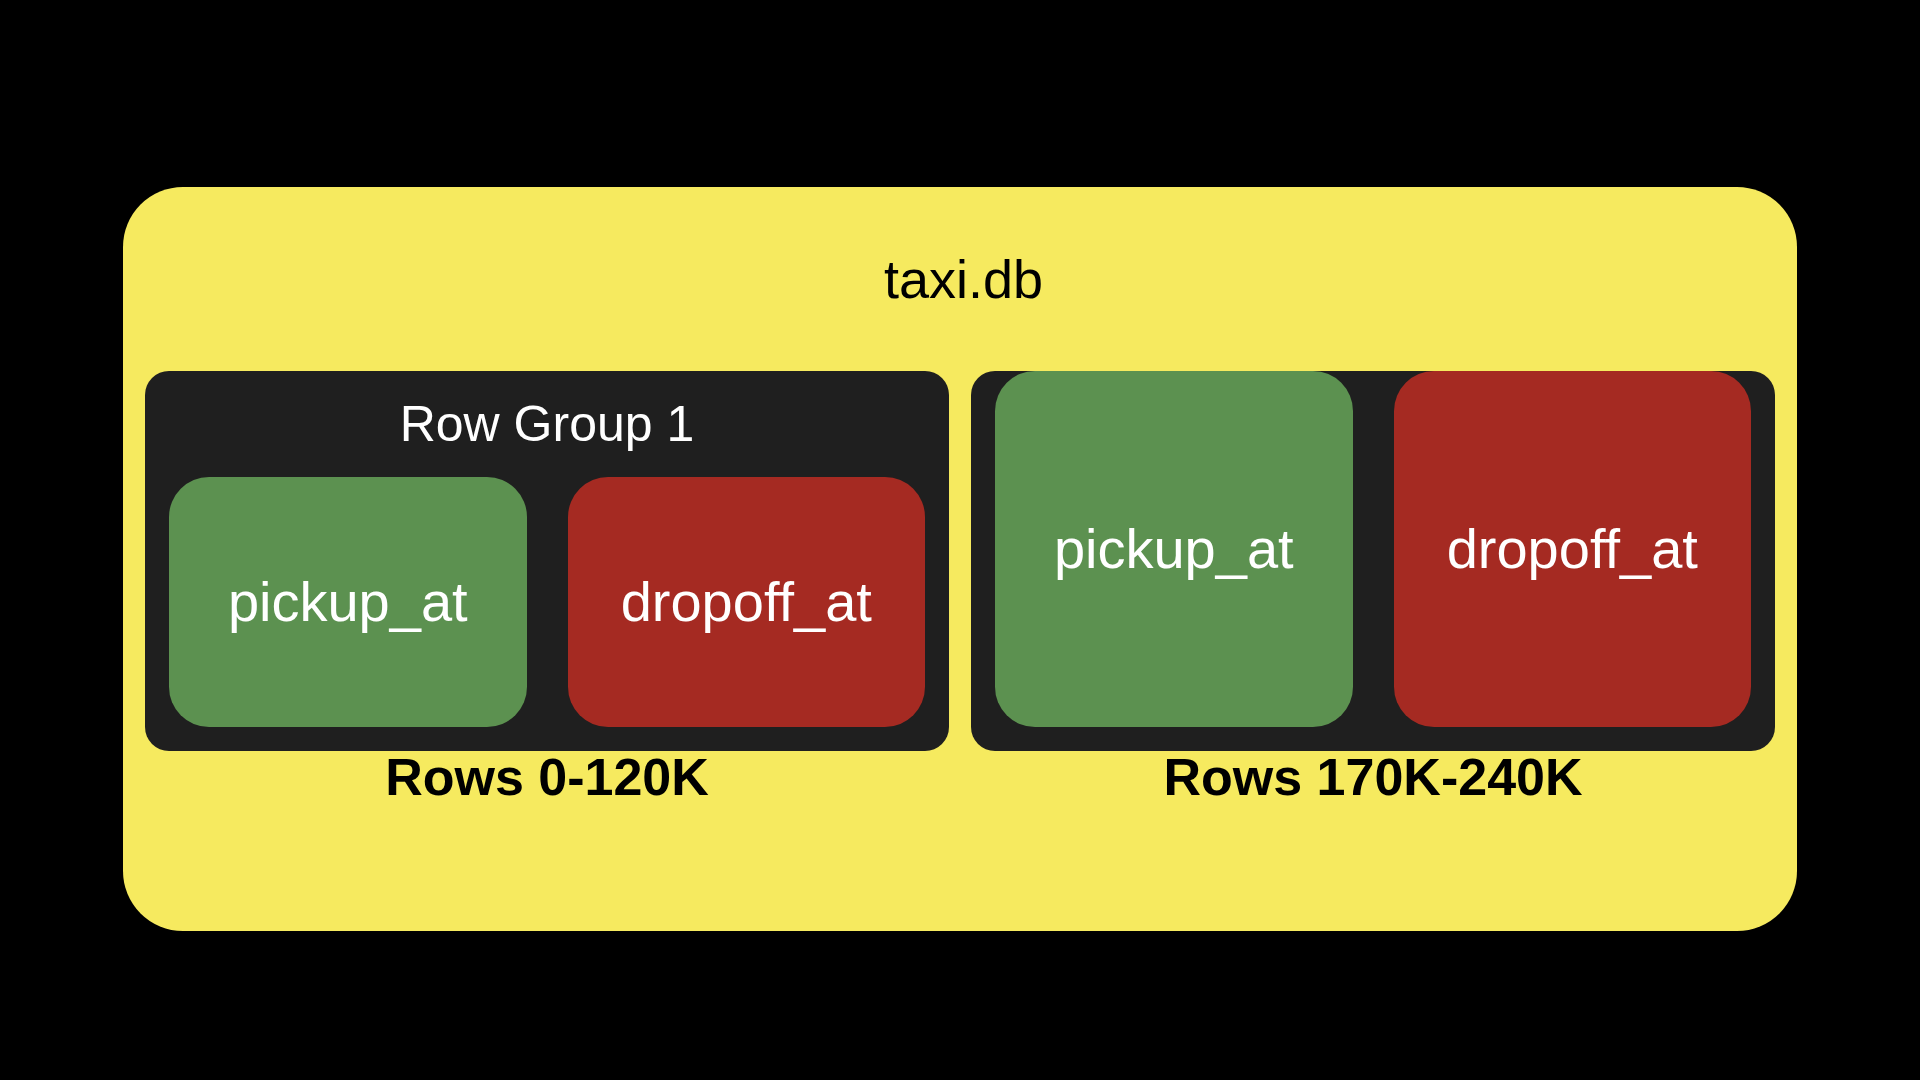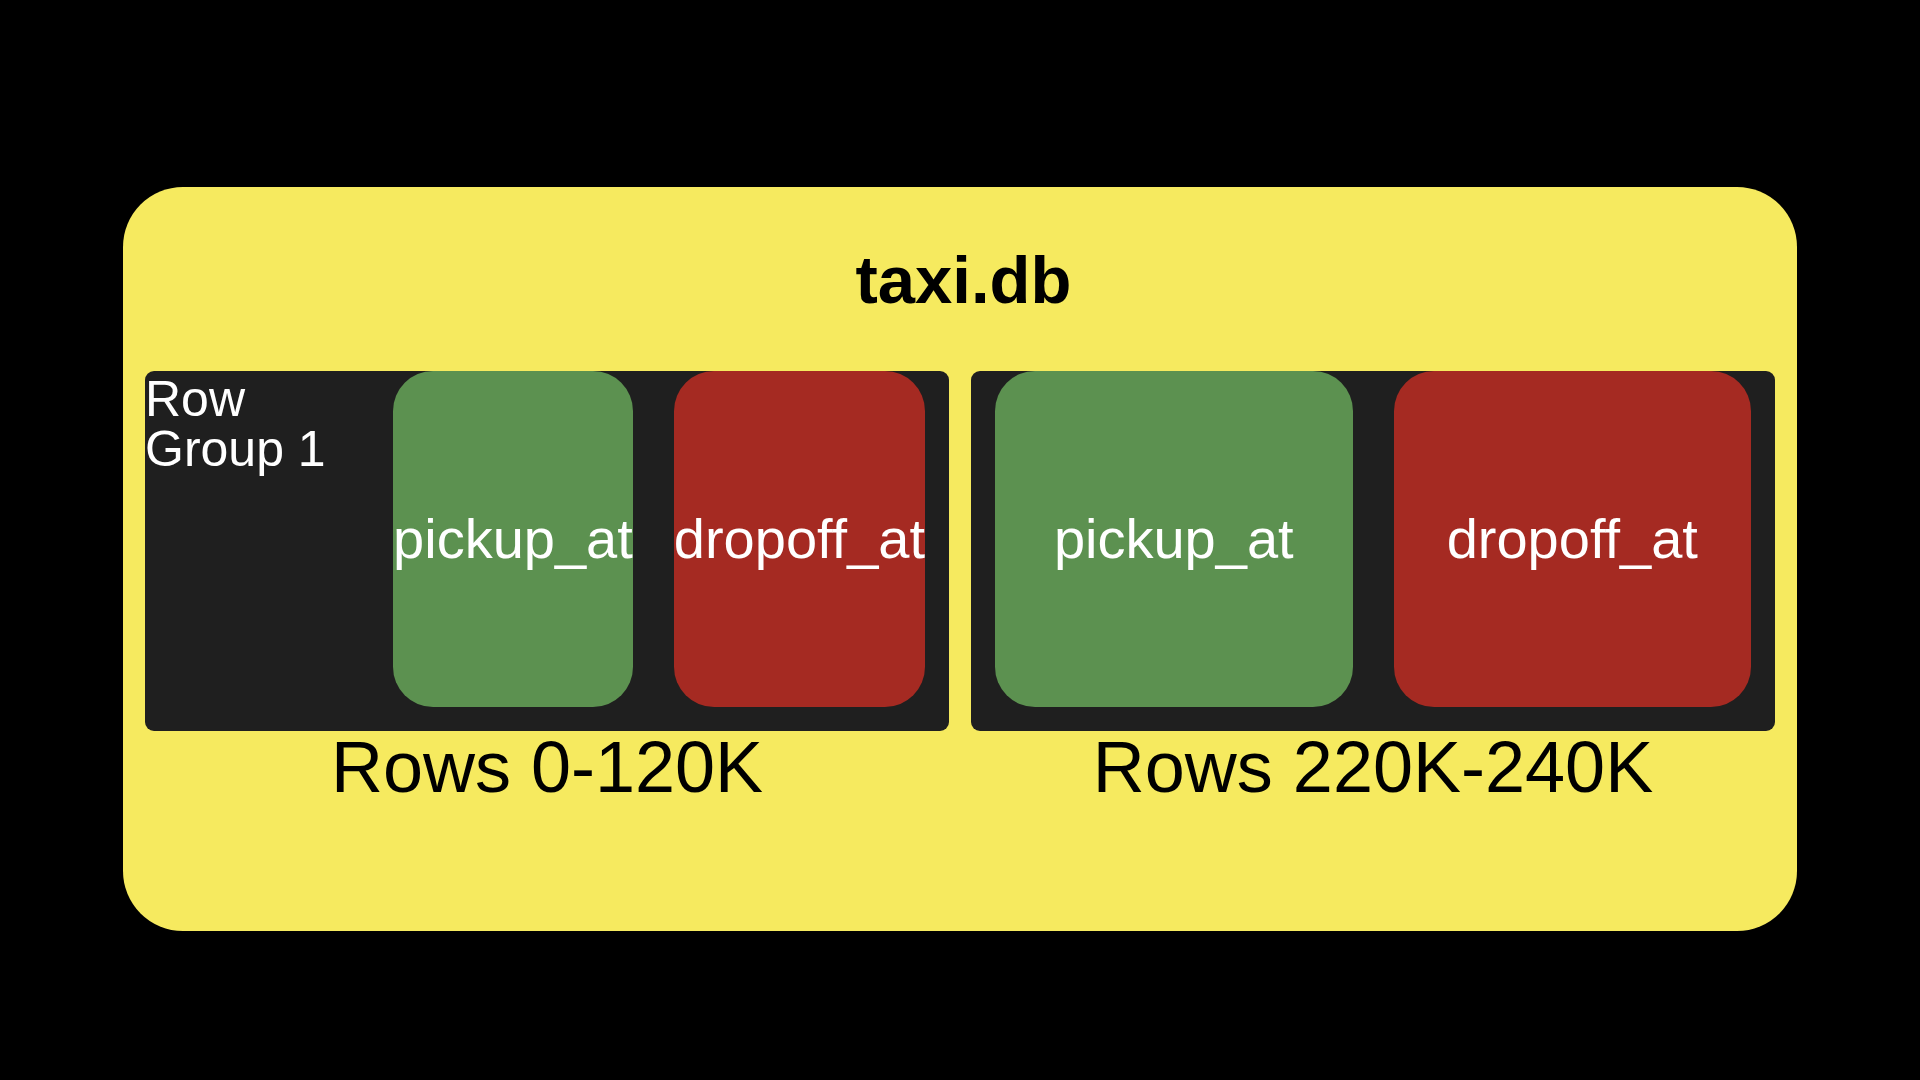--- a/index.html
+++ b/index.html
@@ -36,43 +36,43 @@
     display: flex;
     flex-direction: column;
   }
   .file-header {
     height: 184px;
     display: flex;
     align-items: center;
     justify-content: center;
   }
   .file-title {
-    font-size: 67px;
-    font-weight: 700;
+    font-size: 54px;
+    font-weight: 400;
     color: var(--dark-text);
     line-height: 1;
     margin-left: 7px;
   }
   .groups {
     display: flex;
     gap: 22px;
     padding: 0 22px;
     height: 432px;
   }
   .group-col {
     flex: 1;
     display: flex;
     flex-direction: column;
   }
   .row-group {
     height: 432px;
     background: var(--group-bg);
-    border-radius: 9px;
+    border-radius: 24px;
     display: flex;
-    flex-direction: row;
+    flex-direction: column;
   }
   .rg-title {
     height: 106px;
     display: flex;
     align-items: center;
     justify-content: center;
     color: var(--light-text);
     font-size: 50px;
     font-weight: 400;
     line-height: 1;
@@ -94,22 +94,22 @@
     font-weight: 400;
     line-height: 1;
   }
   .col-chunk.pickup { background: var(--pickup-bg); }
   .col-chunk.dropoff { background: var(--dropoff-bg); }
   .rows-label {
     flex: 1;
     display: flex;
     align-items: center;
     justify-content: center;
-    font-size: 72px;
-    font-weight: 400;
+    font-size: 52px;
+    font-weight: 700;
     color: var(--dark-text);
     line-height: 1;
   }
 </style>
 </head>
 <body>
 
 <div class="stage">
   <div class="file-box">
 
@@ -130,18 +130,18 @@
         <div class="rows-label">Rows 0-120K</div>
       </section>
 
       <section class="group-col">
         <div class="row-group">
           <div class="cols">
             <div class="col-chunk pickup">pickup_at</div>
             <div class="col-chunk dropoff">dropoff_at</div>
           </div>
         </div>
-        <div class="rows-label">Rows 220K-240K</div>
+        <div class="rows-label">Rows 170K-240K</div>
       </section>
 
     </div>
   </div>
 </div>
 
 </body></html>

